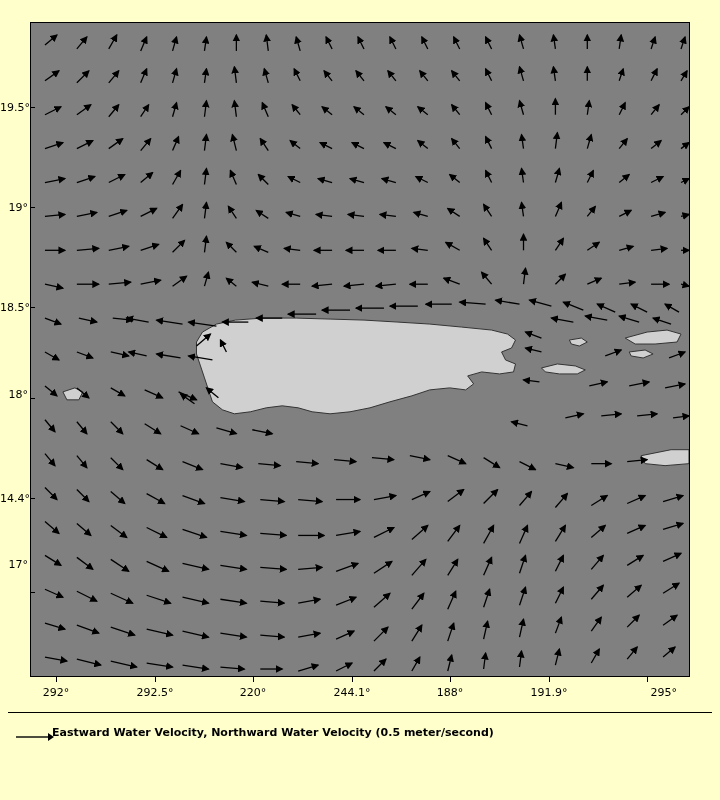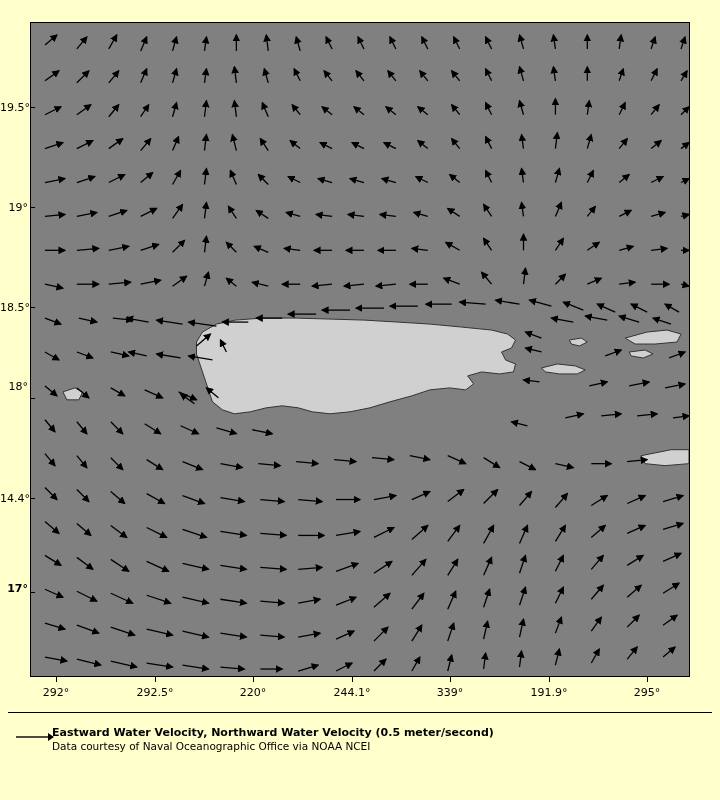--- a/index.html
+++ b/index.html
@@ -506,60 +506,59 @@
   <div>
     <div class="tick-label y-tick-label" style="top:101px;">19.5°</div>
     <div class="tick-mark" style="left:30px; top:107px; width:5px; height:1px;"></div>
 
     <div class="tick-label y-tick-label" style="top:201px;">19°</div>
     <div class="tick-mark" style="left:30px; top:207px; width:5px; height:1px;"></div>
 
     <div class="tick-label y-tick-label" style="top:301px;">18.5°</div>
     <div class="tick-mark" style="left:30px; top:307px; width:5px; height:1px;"></div>
 
-    <div class="tick-label y-tick-label" style="top:380px;">18°</div>
+    <div class="tick-label y-tick-label" style="top:388px;">18°</div>
     <div class="tick-mark" style="left:30px; top:398px; width:5px; height:1px;"></div>
 
     <div class="tick-label y-tick-label" style="top:492px;">14.4°</div>
     <div class="tick-mark" style="left:30px; top:498px; width:5px; height:1px;"></div>
 
-    <div class="tick-label y-tick-label" style="top:582px;font-weight:bold;">17°</div>
+    <div class="tick-label y-tick-label" style="top:558px;">17°</div>
     <div class="tick-mark" style="left:30px; top:592px; width:5px; height:1px;"></div>
   </div>
 
   <div>
     <div class="tick-mark" style="left:56px; top:677px; width:1px; height:5px;"></div>
     <div class="tick-label x-tick-label" style="left:26px; top:686px;">292°</div>
 
     <div class="tick-mark" style="left:155px; top:677px; width:1px; height:5px;"></div>
     <div class="tick-label x-tick-label" style="left:125px; top:686px;">292.5°</div>
 
     <div class="tick-mark" style="left:253px; top:677px; width:1px; height:5px;"></div>
     <div class="tick-label x-tick-label" style="left:223px; top:686px;">220°</div>
 
     <div class="tick-mark" style="left:352px; top:677px; width:1px; height:5px;"></div>
     <div class="tick-label x-tick-label" style="left:322px; top:686px;">244.1°</div>
 
     <div class="tick-mark" style="left:450px; top:677px; width:1px; height:5px;"></div>
-    <div class="tick-label x-tick-label" style="left:420px; top:686px;">339°</div>
+    <div class="tick-label x-tick-label" style="left:420px; top:686px;">188°</div>
 
     <div class="tick-mark" style="left:549px; top:677px; width:1px; height:5px;"></div>
     <div class="tick-label x-tick-label" style="left:519px; top:686px;">191.9°</div>
 
     <div class="tick-mark" style="left:647px; top:677px; width:1px; height:5px;"></div>
-    <div class="tick-label x-tick-label" style="left:617px; top:686px;">295°</div>
+    <div class="tick-label x-tick-label" style="left:617px; top:686px;text-align:right;">295°</div>
   </div>
 
   <div id="legend">
     <div id="legend-divider"></div>
 
     <svg id="legend-arrow" viewBox="0 0 40 14">
       <line x1="2" y1="7" x2="34" y2="7" stroke="#000" stroke-width="1.4"></line>
       <path d="M34,3 L40,7 L34,11 z" fill="#000"></path>
     </svg>
 
     <div id="legend-text">
       <div id="legend-title">Eastward Water Velocity, Northward Water Velocity (0.5 meter/second)</div>
-      <div class="legend-sub">Data courtesy of Naval Oceanographic Office via NOAA NCEI</div>
     </div>
   </div>
 
 </div>
 
 </body></html>

